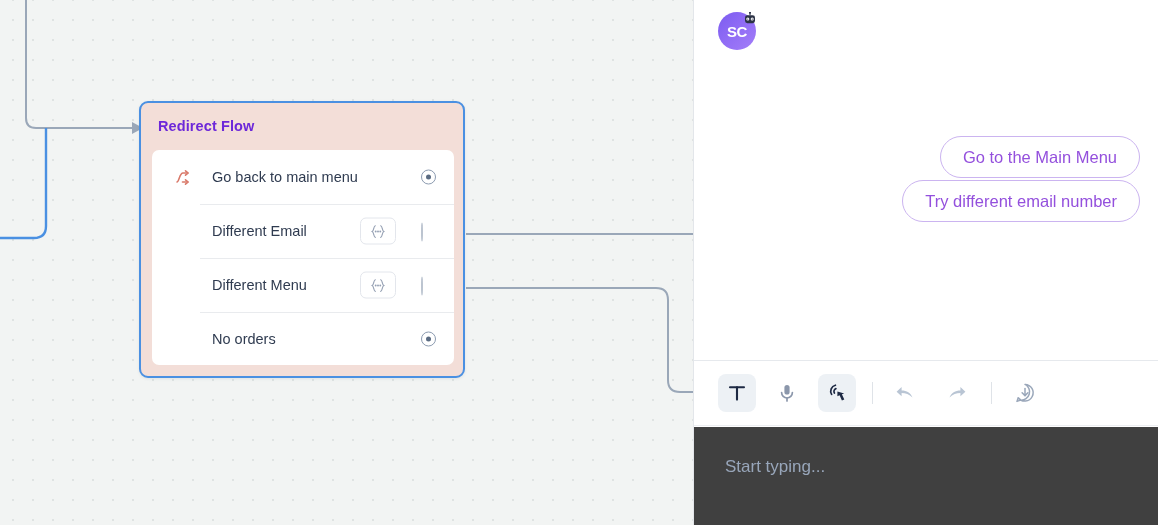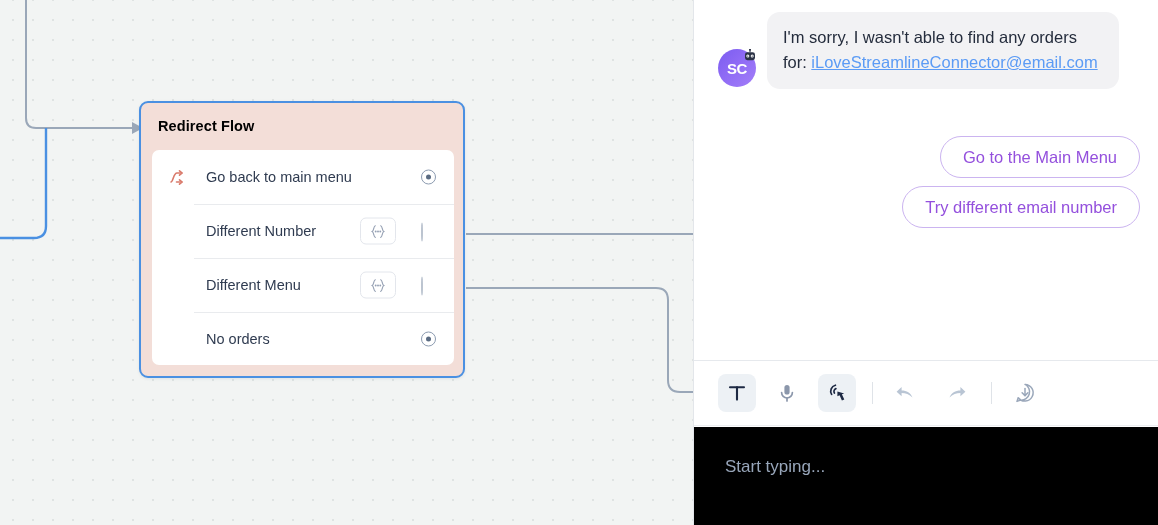--- a/index.html
+++ b/index.html
@@ -25,31 +25,32 @@
   .node{
     position:absolute;left:139px;top:101px;width:326px;height:277px;
     background:#f3ded8;
     border:2px solid #4a90e2;
     border-radius:9px;
     box-sizing:border-box;
     box-shadow:0 1px 3px rgba(70,80,100,.10);
   }
   .node-title{
     position:absolute;left:17px;top:15px;
-    font-size:14.5px;font-weight:bold;color:#000000;
+    font-size:14.5px;font-weight:bold;color:#6d28d9;
     letter-spacing:.1px;
   }
   .node-body{
     position:absolute;left:11px;top:47px;width:302px;height:215px;
     background:#ffffff;border-radius:7px;box-sizing:border-box;
     overflow:hidden;
   }
   .row{
     position:relative;height:54px;display:flex;align-items:center;
     box-sizing:border-box;
+    margin-left:6px;
   }
   .row + .row .row-sep{
     position:absolute;left:42px;right:0;top:0;height:1px;background:#e9ebee;
   }
   .row-icon{
     position:absolute;left:16px;top:50%;transform:translateY(-50%);
     width:18px;height:18px;display:flex;align-items:center;justify-content:center;
   }
   .row-label{
     position:absolute;left:54px;top:50%;transform:translateY(-50%);
@@ -107,21 +108,21 @@
   .bubble-text{
     font-size:16.5px;line-height:25px;color:#252d3d;
     word-break:break-word;
   }
   .bubble-link{
     font-size:16.5px;line-height:25px;color:#5b9bf5;
     text-decoration:underline;cursor:pointer;word-break:break-all;
   }
   .quick-replies{
     position:absolute;right:18px;top:136px;
-    display:flex;flex-direction:column;align-items:flex-end;gap:8px;
+    display:flex;flex-direction:column;align-items:flex-end;gap:2px;
   }
   .qr{
     border:1px solid #cbb4f0;border-radius:22px;background:#ffffff;
     color:#9450dd;font-size:16.5px;padding:10px 22px;cursor:pointer;
     white-space:nowrap;line-height:20px;
   }
   .fade{
     position:absolute;left:0;right:0;bottom:0;height:48px;
     background:linear-gradient(to bottom, rgba(255,255,255,0) 0%, #ffffff 75%);
     pointer-events:none;
@@ -137,21 +138,21 @@
   .tbtn{
     width:38px;height:38px;border-radius:8px;display:flex;
     align-items:center;justify-content:center;cursor:pointer;margin-right:12px;
     background:transparent;
   }
   .tbtn.active{background:#edf1f5;}
   .tdiv{width:1px;height:22px;background:#dfe3e8;margin:0 14px 0 4px;}
 
   
   .composer{
-    position:absolute;left:0;right:0;top:427px;bottom:0;background:#000000;
+    position:absolute;left:0;right:0;top:427px;bottom:0;background:#404040;
   }
   .composer-input{
     position:absolute;left:31px;top:30px;
     font-size:17px;color:#98a6ba;cursor:text;
   }
 </style>
 </head>
 <body>
 
 <div class="screen">
@@ -185,21 +186,21 @@
             </svg>
           </span>
           <span class="row-label">Go back to main menu</span>
           <span class="port">
             <span class="port-ring"></span>
           </span>
         </div>
 
         <div class="row">
           <span class="row-sep"></span>
-          <span class="row-label">Different Number</span>
+          <span class="row-label">Different Email</span>
           <span class="var-chip">
             <svg width="18" height="14" viewBox="0 0 18 14">
               <path d="M6.4 1.2 C4.4 1.2 5.2 6 3.2 7 C5.2 8 4.4 12.8 6.4 12.8" fill="none" stroke="#96a1b4" stroke-width="1.15" stroke-linecap="round"></path>
               <path d="M11.6 1.2 C13.6 1.2 12.8 6 14.8 7 C12.8 8 13.6 12.8 11.6 12.8" fill="none" stroke="#96a1b4" stroke-width="1.15" stroke-linecap="round"></path>
               <circle cx="6.7" cy="7" r="0.95" fill="#96a1b4"></circle>
               <circle cx="9" cy="7" r="0.95" fill="#96a1b4"></circle>
               <circle cx="11.3" cy="7" r="0.95" fill="#96a1b4"></circle>
             </svg>
           </span>
           <span class="port">
@@ -248,24 +249,20 @@
               <rect x="2" y="3.2" width="10" height="8" rx="2.4" fill="#2b3245"></rect>
               <line x1="7" y1="0.6" x2="7" y2="3.2" stroke="#2b3245" stroke-width="1.1"></line>
               <circle cx="7" cy="0.8" r="1" fill="#2b3245"></circle>
               <circle cx="4.8" cy="7.1" r="1.5" fill="#ffffff"></circle>
               <circle cx="9.2" cy="7.1" r="1.5" fill="#ffffff"></circle>
               <circle cx="4.8" cy="7.1" r="0.6" fill="#2b3245"></circle>
               <circle cx="9.2" cy="7.1" r="0.6" fill="#2b3245"></circle>
             </svg>
           </span>
         </div>
-        <div class="bubble">
-          <span class="bubble-text">I'm sorry, I wasn't able to find any orders for:</span>
-          <span class="bubble-link">iLoveStreamlineConnector@email.com</span>
-        </div>
       </div>
 
       <div class="quick-replies">
         <button class="qr">Go to the Main Menu</button>
         <button class="qr">Try different email number</button>
       </div>
 
       <div class="fade"></div>
     </div>
 

